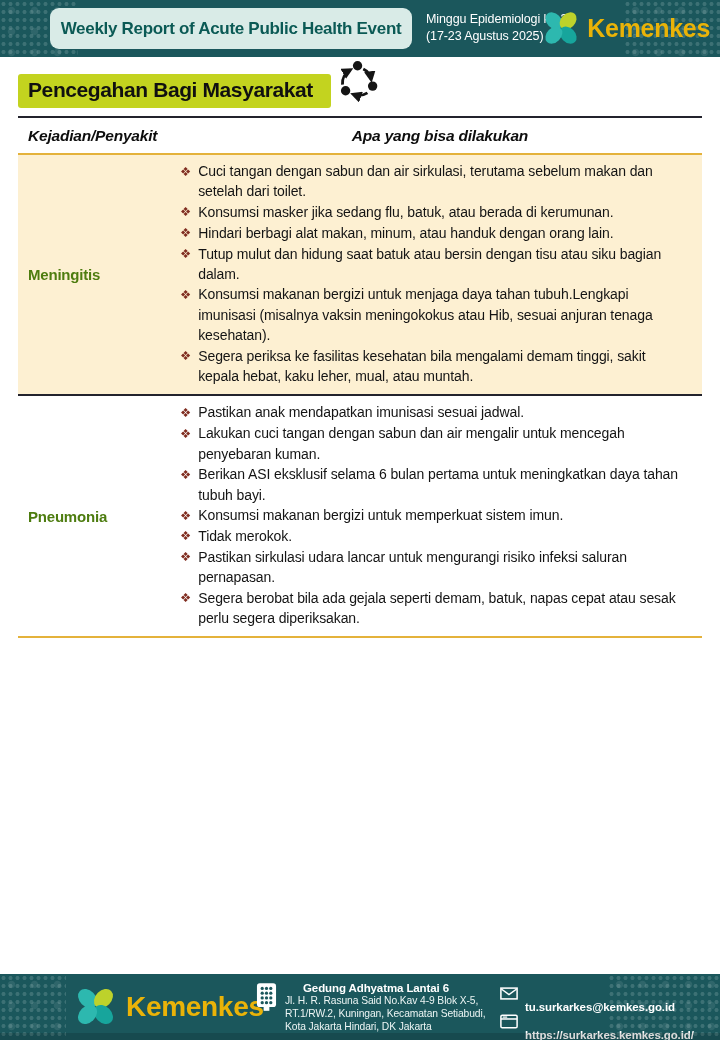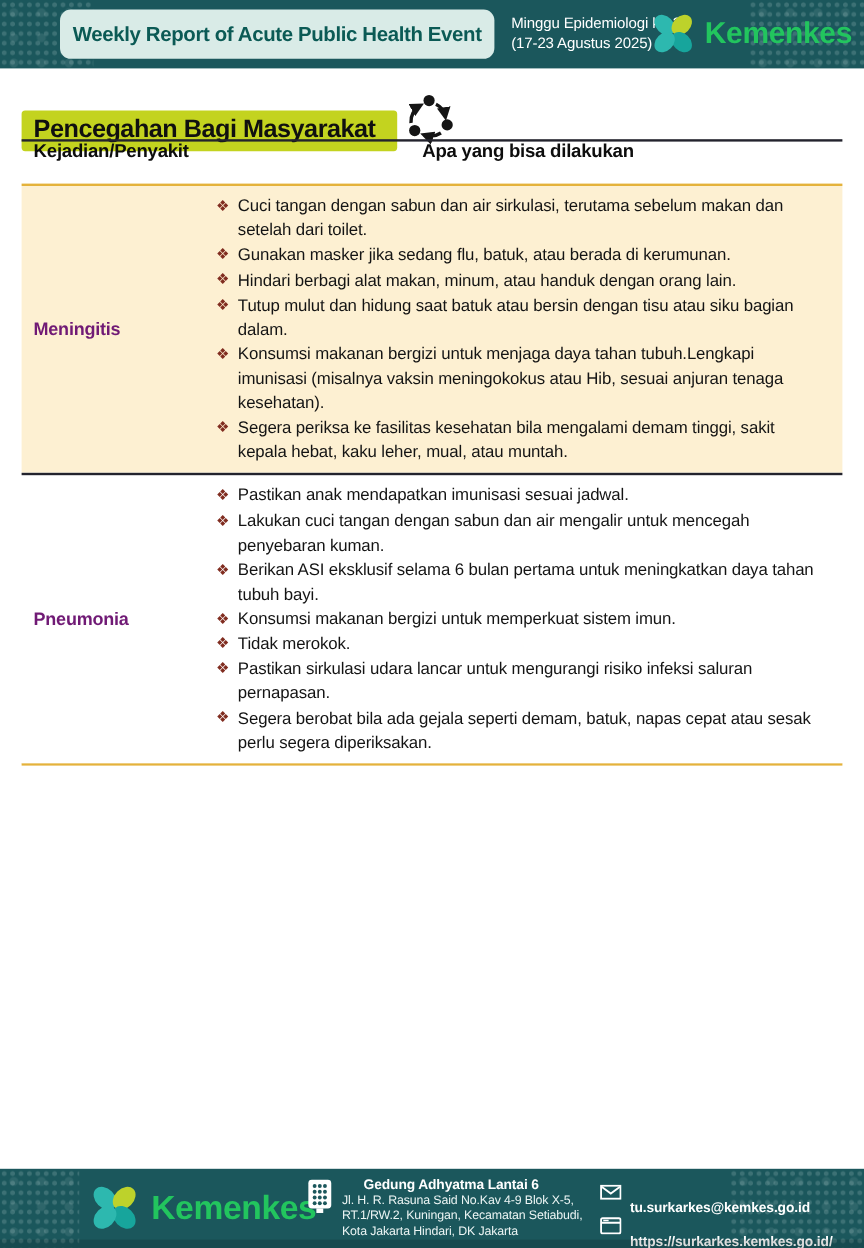--- a/index.html
+++ b/index.html
@@ -33,53 +33,54 @@
   .title-pill span {
     color:#0b5a55; font-weight:700; font-size:17px; letter-spacing:-0.3px;
     white-space:nowrap;
   }
   .epi {
     position:absolute; left:426px; top:11px; color:#ffffff;
     font-size:12.5px; line-height:17px; letter-spacing:-0.1px;
   }
   .logo { display:flex; align-items:center; }
   .header-logo { position:absolute; right:10px; top:7px; gap:5px; }
-  .logo-word { font-weight:700; color:#22c55e; letter-spacing:-0.3px; }
+  .logo-word { font-weight:700; color:#eab308; letter-spacing:-0.3px; }
   .header-logo .logo-word { font-size:25px; }
 
   
-  .heading-row { position:absolute; left:18px; top:92px; height:34px; }
+  .heading-row { position:absolute; left:18px; top:74px; height:34px; }
   .highlight {
     display:inline-flex; align-items:center; height:34px;
     background:#c3d31f; border-radius:3px; padding:0 18px 2px 10px;
   }
   .highlight span {
     font-size:21px; font-weight:800; color:#101010; letter-spacing:-0.4px;
     white-space:nowrap;
   }
   .cycle-icon { position:absolute; left:312px; top:-16px; }
 
   
   .ptable {
     position:absolute; left:18px; top:116px; width:684px;
     border-top:2px solid #23232d; border-bottom:2.5px solid #e4b23b;
   }
   .thead {
-    display:flex; height:37px;
+    display:flex; align-items:center; height:37px;
     border-bottom:2.5px solid #e4b23b;
+    font-style:italic;
   }
   .th { font-weight:700; font-size:15.5px; color:#0d0d0d; letter-spacing:-0.2px; }
   .th1 { width:160px; padding-left:10px; }
   .th2 { flex:1; text-align:center; }
   .trow { display:flex; }
   .trow + .trow { border-top:2px solid #23232d; }
   .cell-disease {
     width:160px; padding:8px 6px 8px 10px;
     display:flex; align-items:center;
-    font-weight:700; font-size:15px; color:#701a75; letter-spacing:-0.2px;
+    font-weight:700; font-size:15px; color:#4d7c0f; letter-spacing:-0.2px;
   }
   .cell-actions { flex:1; padding:6px 14px 8px 2px; }
   .actions { list-style:none; }
   .actions li { display:flex; gap:7px; }
   .bullet {
     flex:0 0 auto; color:#802d20; font-size:12.5px; line-height:20.4px;
     padding-top:0.5px;
   }
   .action-text {
     color:#141414; font-size:14px; line-height:20.4px; letter-spacing:-0.1px;
@@ -164,21 +165,21 @@
     <div class="trow" style="background: rgb(253, 240, 210);">
       <div class="cell-disease">Meningitis</div>
       <div class="cell-actions">
         <ul class="actions">
               <li>
                 <span class="bullet">❖</span>
                 <span class="action-text">Cuci tangan dengan sabun dan air sirkulasi, terutama sebelum makan dan setelah dari toilet.</span>
               </li>
               <li>
                 <span class="bullet">❖</span>
-                <span class="action-text">Gunakan masker jika sedang flu, batuk, atau berada di kerumunan.</span>
+                <span class="action-text">Konsumsi masker jika sedang flu, batuk, atau berada di kerumunan.</span>
               </li>
               <li>
                 <span class="bullet">❖</span>
                 <span class="action-text">Hindari berbagi alat makan, minum, atau handuk dengan orang lain.</span>
               </li>
               <li>
                 <span class="bullet">❖</span>
                 <span class="action-text">Tutup mulut dan hidung saat batuk atau bersin dengan tisu atau siku bagian dalam.</span>
               </li>
               <li>

